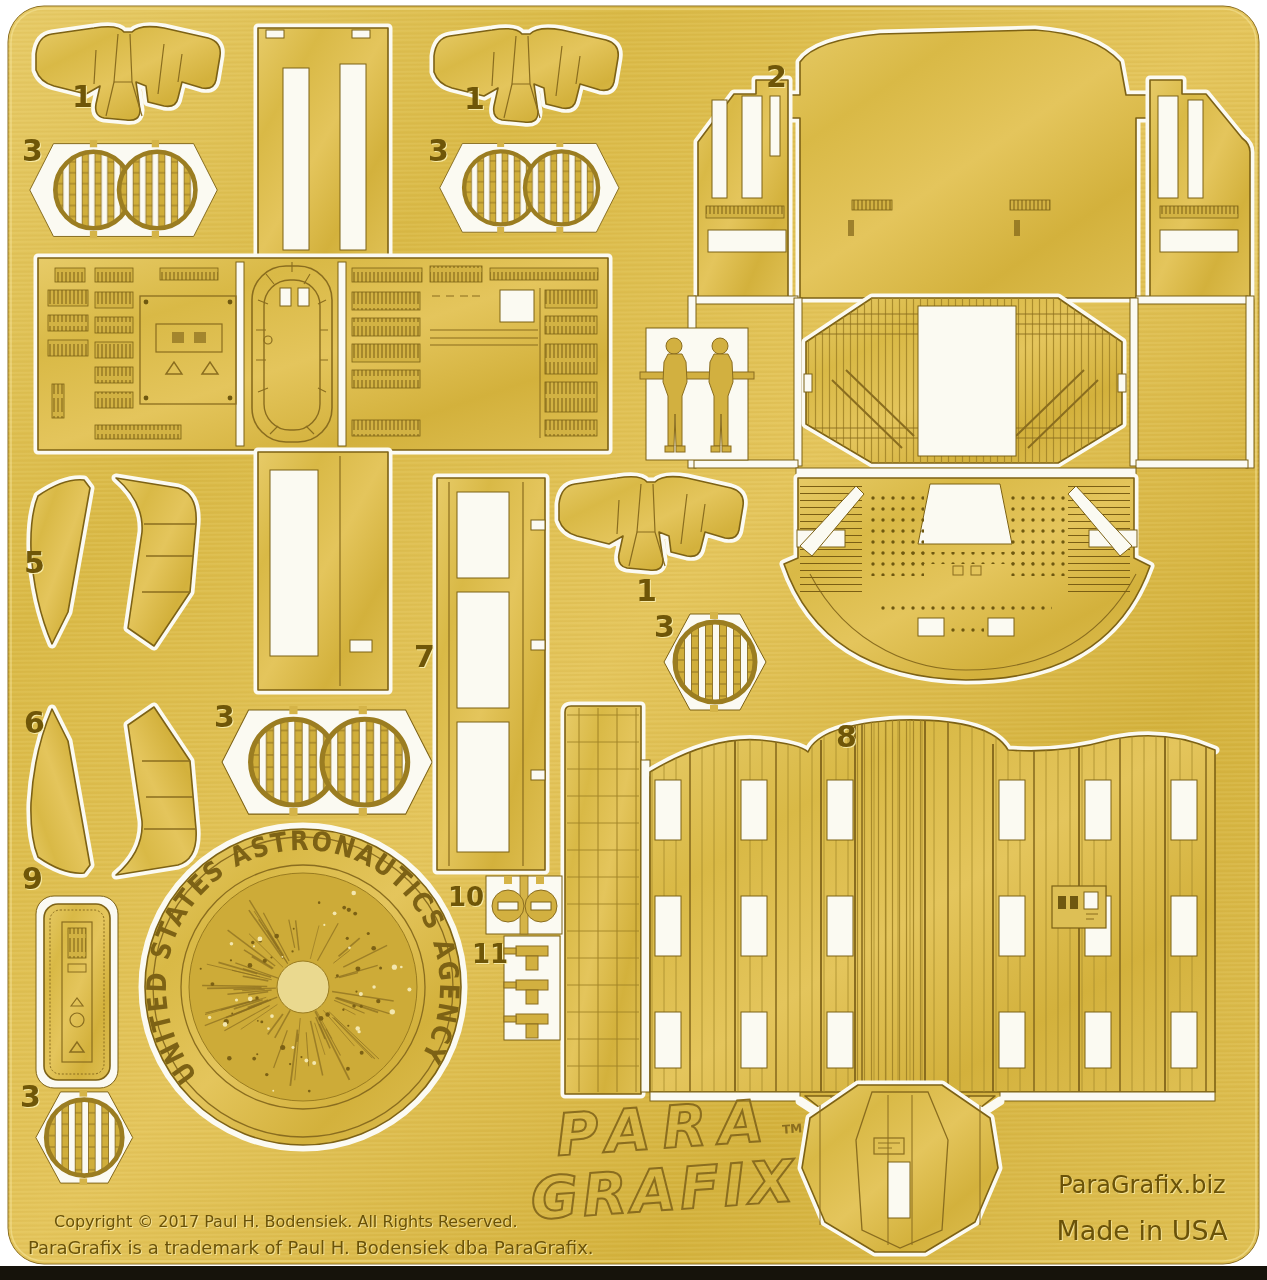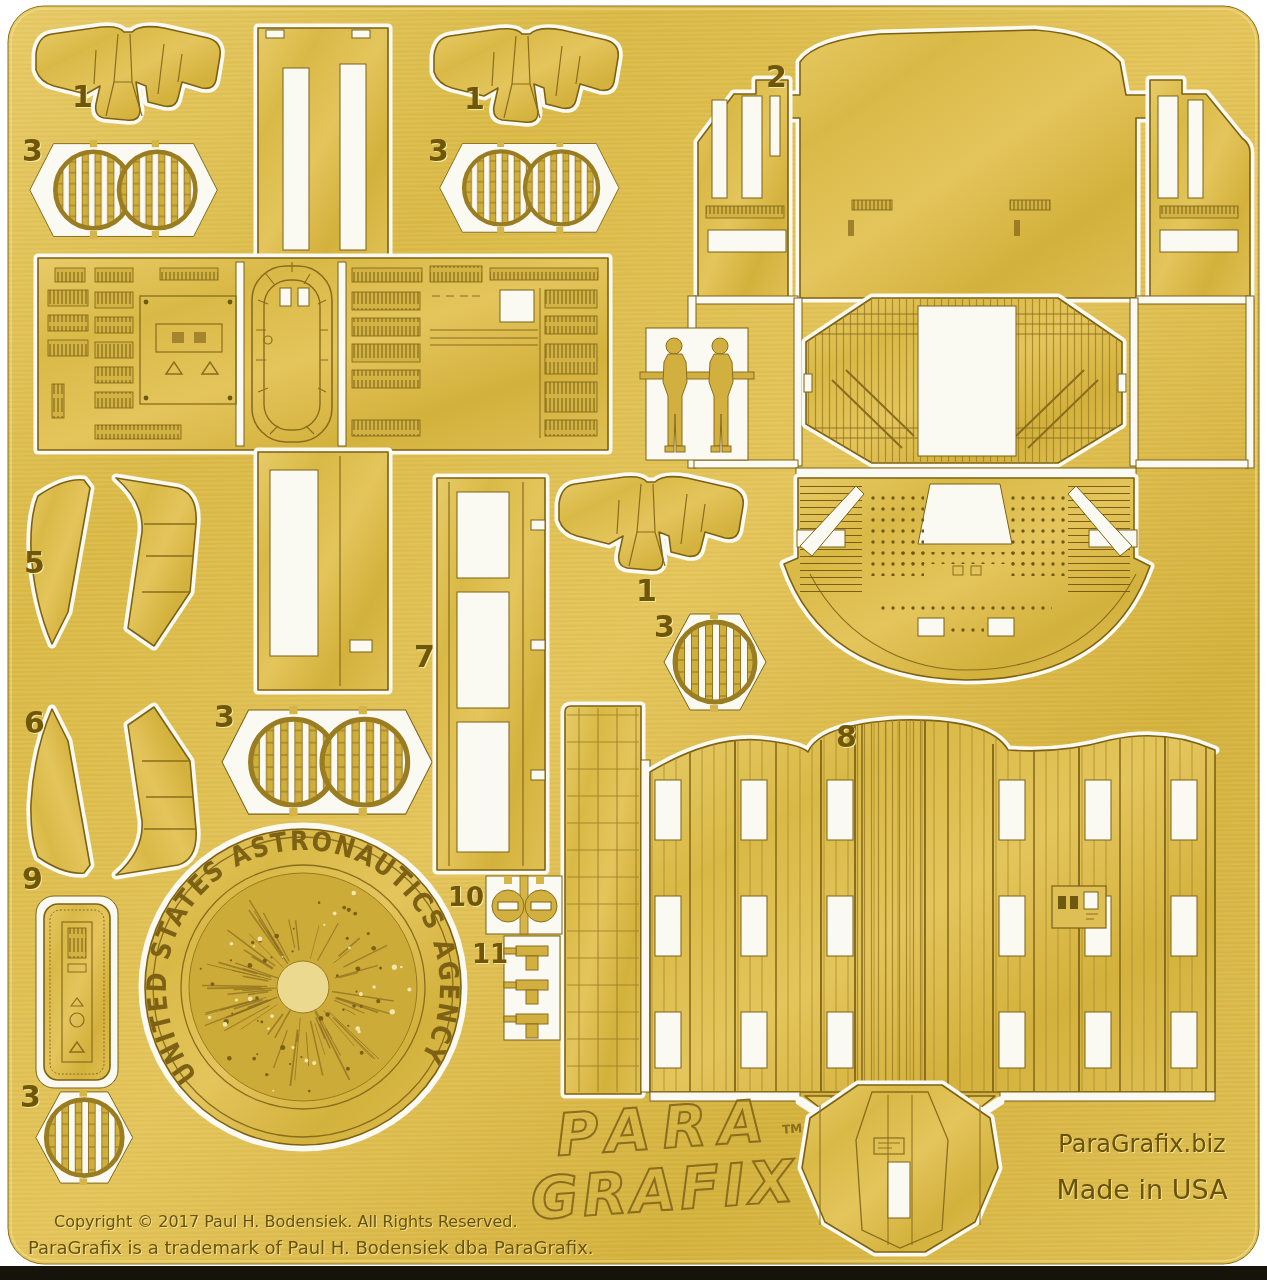--- a/index.html
+++ b/index.html
@@ -3,21 +3,21 @@
 <meta charset="utf-8">
 <style>
   html,body{margin:0;padding:0;background:#ffffff;}
   .stage{position:relative;width:1267px;height:1280px;background:#ffffff;overflow:hidden;
          font-family:"DejaVu Sans","Liberation Sans",sans-serif;}
   .stage svg{position:absolute;left:0;top:0;}
   .plabel{position:absolute;font-size:30px;font-weight:bold;color:#6f5608;
           text-shadow:1px 1px 0 rgba(250,238,175,.9);line-height:1;}
   .plabel.sm{font-size:26px;}
   .etched{position:absolute;color:#6a5208;text-shadow:1px 1px 0 rgba(250,238,175,.75);line-height:1.2;}
-  .foot-r{width:240px;text-align:center;}
+  .foot-r{width:240px;text-align:center;margin-top:41px;}
   .wch{fill:none;stroke:#fbfaf2;stroke-width:9;stroke-linejoin:round;stroke-linecap:round;}
   .part{fill:url(#gold);stroke:#7d6215;stroke-width:1.6;stroke-linejoin:round;}
   .cut{fill:#fbfaf2;stroke:#7d6215;stroke-width:1;}
   .ln{stroke:#8a6d1f;fill:none;}
   .det{fill:url(#btn);stroke:#7c6115;stroke-width:.8;}
   .fig{fill:#d2b040;stroke:#8a6d1f;stroke-width:1;}
 </style>
 </head>
 <body>
 

